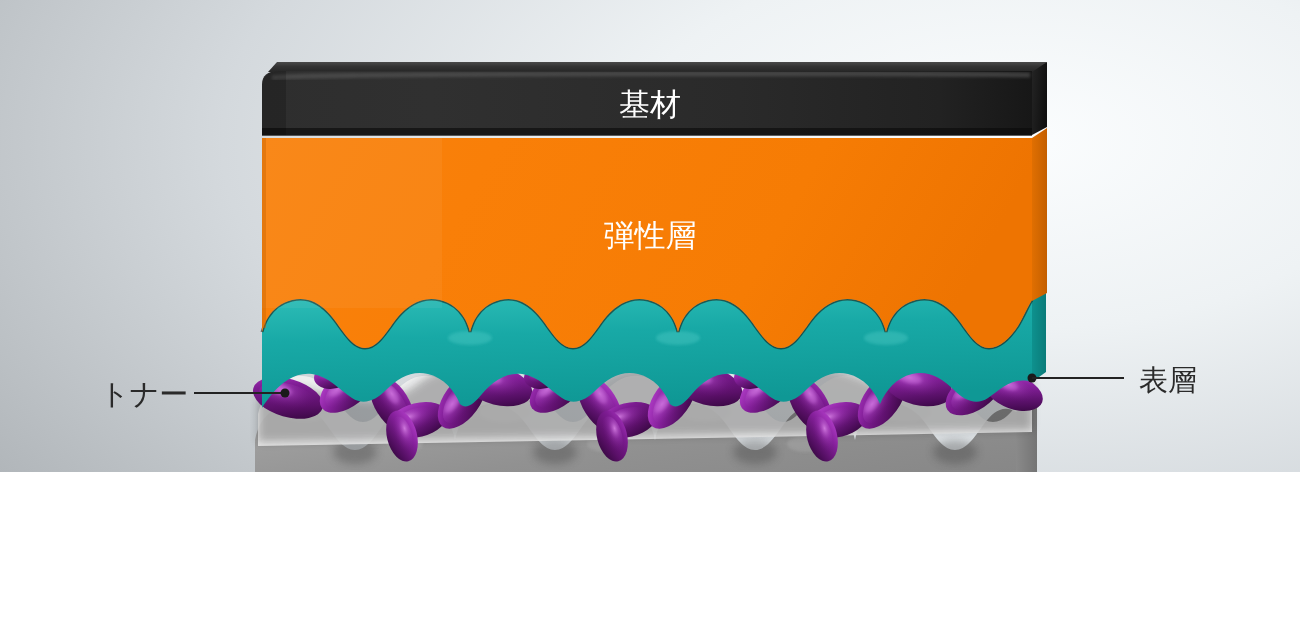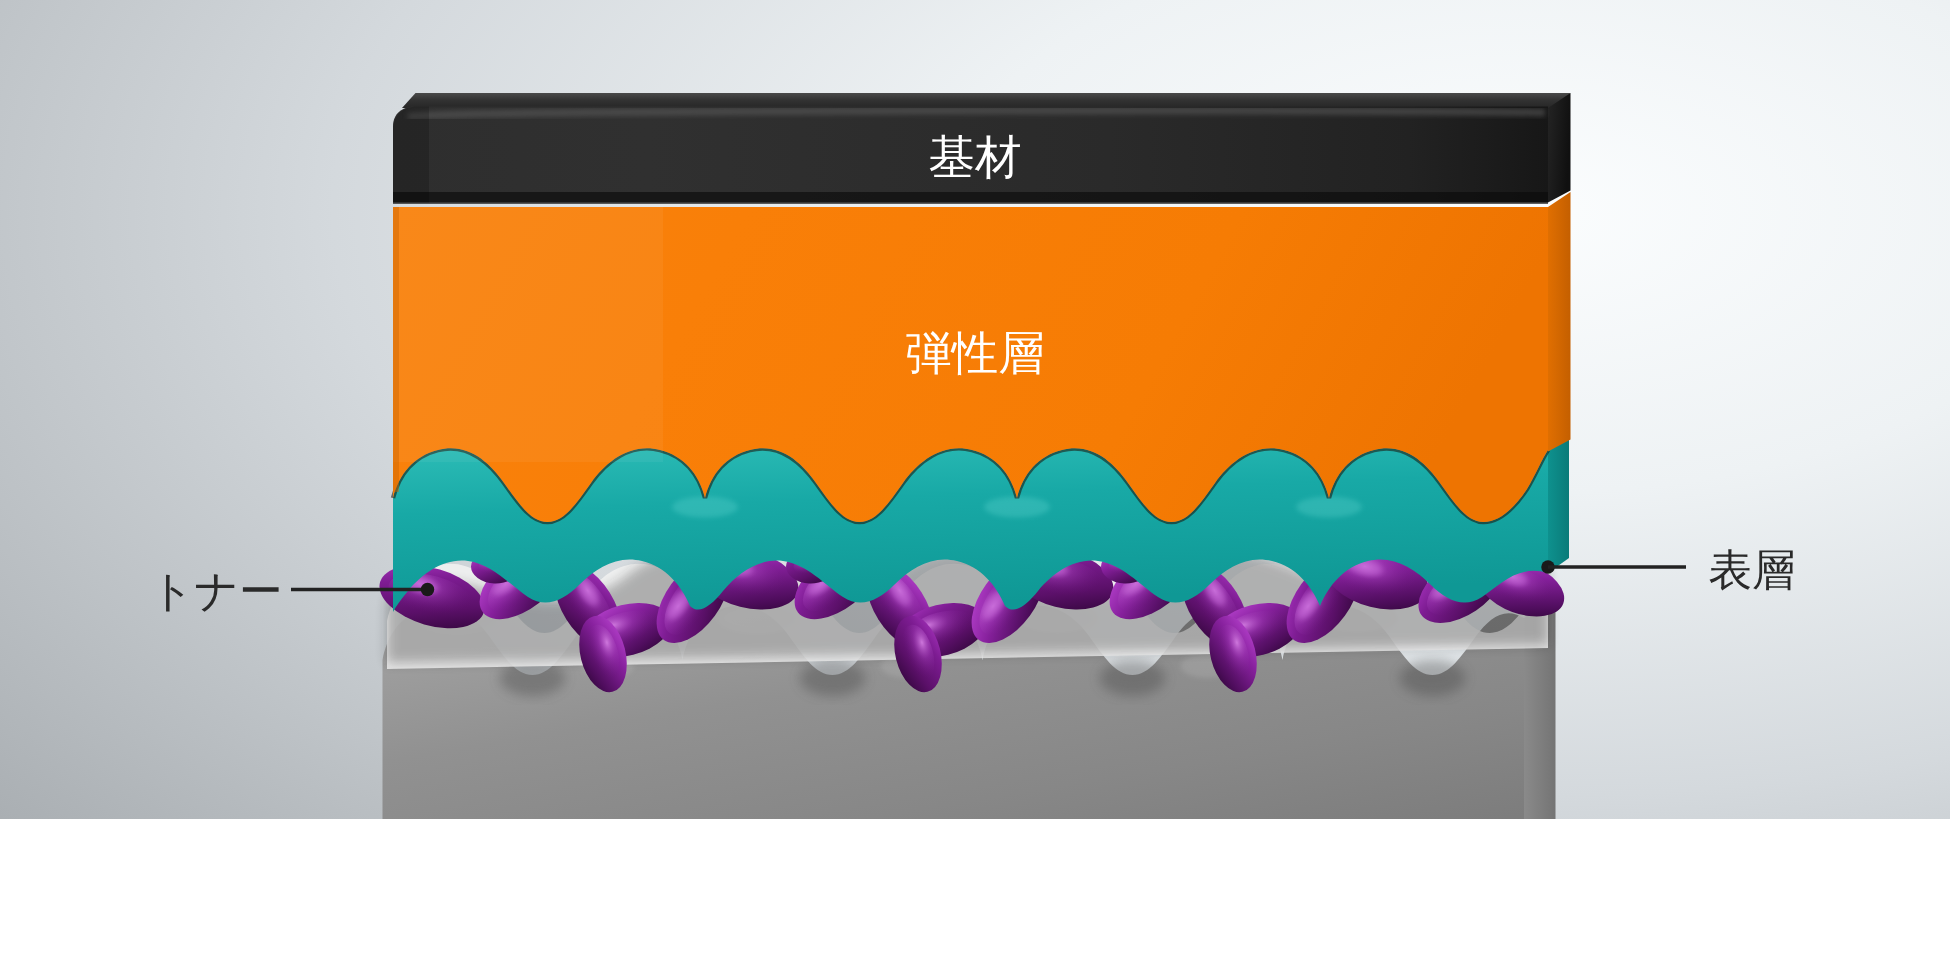--- a/index.html
+++ b/index.html
@@ -4,21 +4,21 @@
 <title>Layer Cross-Section Diagram</title>
 <style>
   html, body {
     margin: 0;
     padding: 0;
     background: #ffffff;
   }
   #stage {
     position: relative;
     width: 1300px;
-    height: 546px;
+    height: 472px;
     overflow: hidden;
     font-family: "DejaVu Sans", "Liberation Sans", sans-serif;
   }
   #scene-svg {
     position: absolute;
     left: 0;
     top: 0;
     width: 1300px;
     height: 640px;
     display: block;

